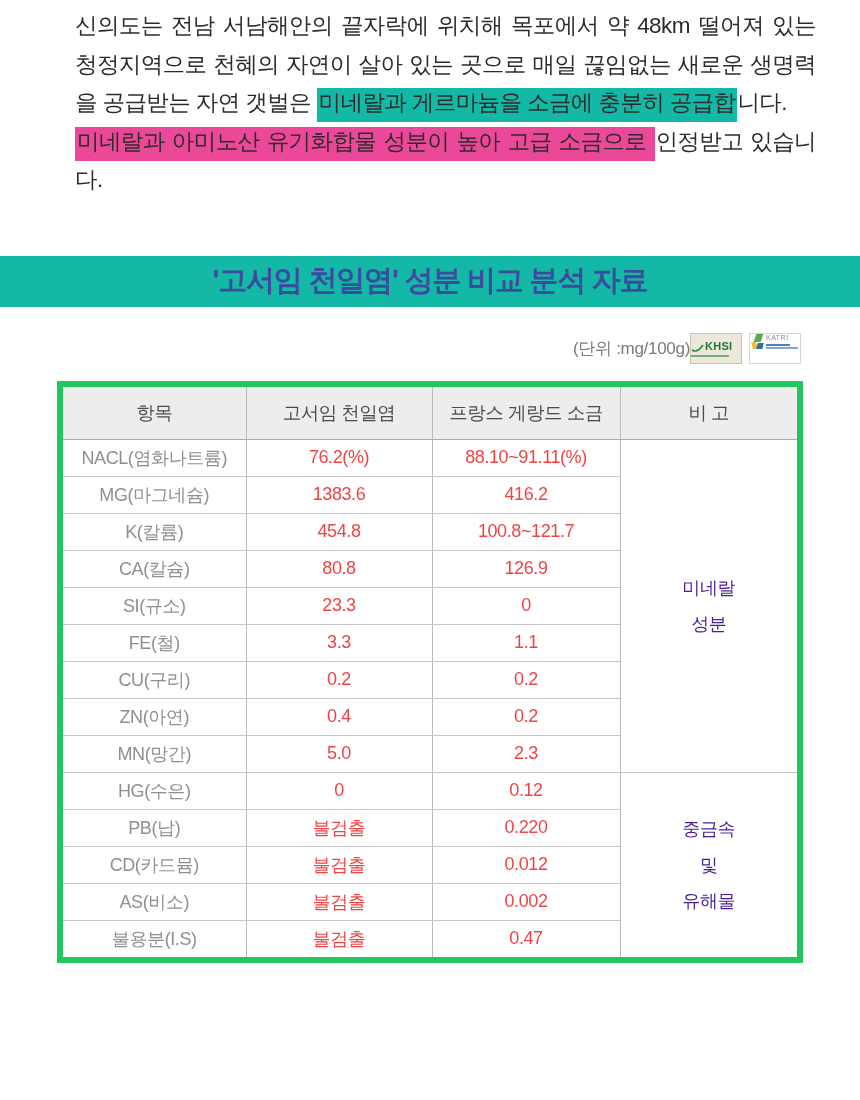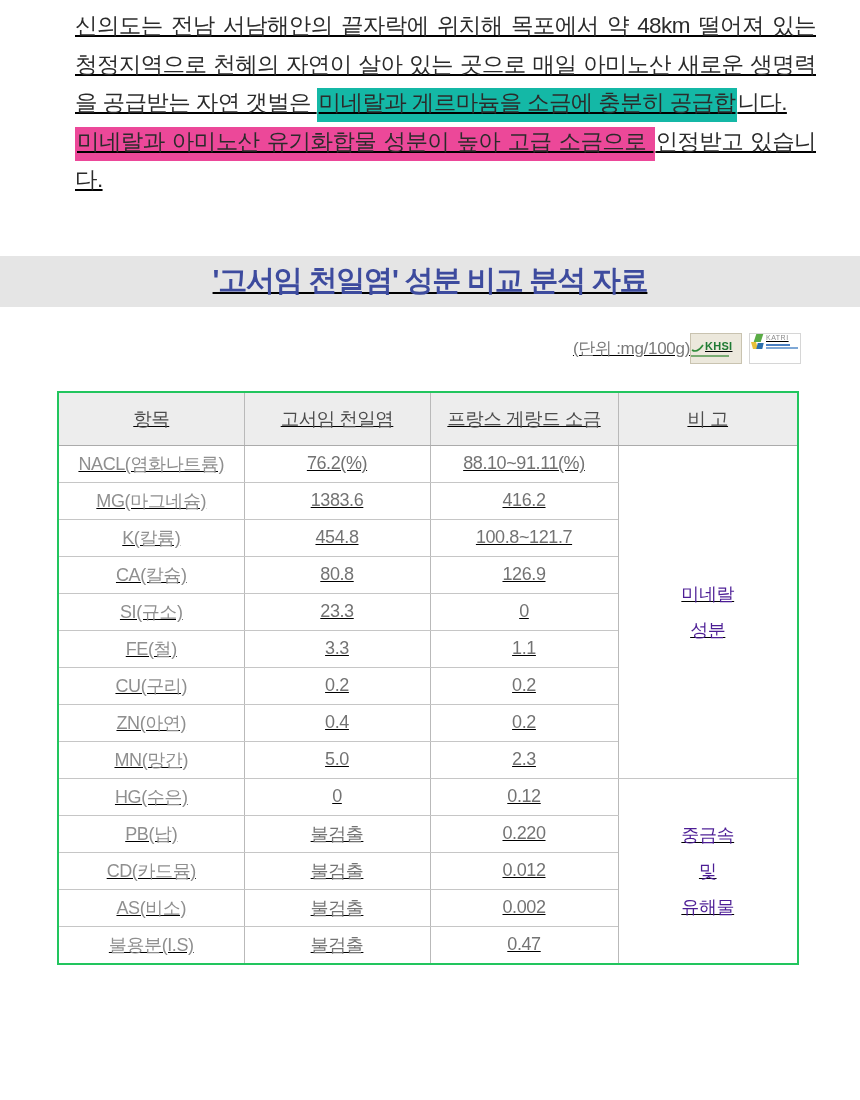--- a/index.html
+++ b/index.html
@@ -2,21 +2,21 @@
 <html><head>
 <meta charset="utf-8">
 <style>
   html, body {
     margin: 0; padding: 0;
     width: 860px; height: 1100px;
     background: #ffffff;
     overflow: hidden;
     font-family: "Liberation Sans", "DejaVu Sans", sans-serif;
   }
-  .page { width: 860px; height: 880px; position: relative; text-decoration: underline; }
+  .page { width: 860px; height: 880px; position: relative; }
 
   
   .intro {
     padding: 7px 44px 0 75px;
     font-size: 22.5px;
     line-height: 38.6px;
     color: #2b2b2b;
     letter-spacing: -0.6px;
   }
   .intro-line { white-space: nowrap; text-align: left; }
@@ -66,64 +66,64 @@
   .katri-icon .p1 { position: absolute; left: 3px; top: 0; width: 7px; height: 8px; background: #5aab46; transform: skew(-18deg); }
   .katri-icon .p2 { position: absolute; left: 0; top: 8px; width: 5px; height: 7px; background: #e8c13a; transform: skew(16deg); }
   .katri-icon .p3 { position: absolute; left: 5px; top: 9px; width: 6px; height: 6px; background: #2b6fae; transform: skew(-14deg); }
   .katri-body { display: flex; flex-direction: column; align-items: flex-start; }
   .katri-text { font-size: 7px; color: #8a8a8a; letter-spacing: 0.5px; line-height: 8px; }
   .katri-sub1 { width: 24px; height: 2px; background: #4a7fc1; margin-top: 2px; }
   .katri-sub2 { width: 32px; height: 2px; background: #7fa8d6; margin-top: 1px; }
 
   
   table.data-table {
-    margin: 26px 0 0 57px;
+    margin: 16px 0 0 57px;
     width: 740px;
     border-collapse: collapse;
     table-layout: fixed;
-    border: 2px solid #22c55e;
+    border: 6px solid #22c55e;
   }
   .data-table th, .data-table td {
     border: 1px solid #c6c6c6;
     border-left-color: #b9b9b9; border-right-color: #b9b9b9;
     text-align: center; vertical-align: middle;
     padding: 0;
   }
   .data-table th {
     height: 52px;
     background: #ededed;
     font-size: 18.5px; font-weight: normal;
     color: #4c4c4c;
     letter-spacing: -0.5px;
     border-bottom-color: #ababab;
   }
   .data-table td { height: 36px; font-size: 18px; letter-spacing: -0.4px; }
   td.c-item { color: #8f8f8f; }
-  td.c-val  { color: #737373; }
+  td.c-val  { color: #ef4444; }
   td.c-group {
     color: #4c1d95;
     white-space: pre-line;
     line-height: 36px;
     border-top-color: #b5b5b5;
   }
 </style>
 </head>
 <body>
 
 <div class="page">
 
   <div class="intro" id="intro">
       <div class="intro-line just"><span>신의도는 전남 서남해안의 끝자락에 위치해 목포에서 약 48km 떨어져 있는</span></div>
-      <div class="intro-line just"><span>청정지역으로 천혜의 자연이 살아 있는 곳으로 매일 아미노산 새로운 생명력</span></div>
+      <div class="intro-line just"><span>청정지역으로 천혜의 자연이 살아 있는 곳으로 매일 끊임없는 새로운 생명력</span></div>
       <div class="intro-line"><span>을 공급받는 자연 갯벌은 </span><span class="hl" style="background: #14b8a6;">미네랄과 게르마늄을 소금에 충분히 공급합</span><span>니다.</span></div>
       <div class="intro-line just"><span class="hl" style="background: #ec4899;">미네랄과 아미노산 유기화합물 성분이 높아 고급 소금으로 </span><span>인정받고 있습니</span></div>
       <div class="intro-line"><span>다.</span></div>
     </div>
 
-  <div class="title-band" style="background: #e5e5e5;">
+  <div class="title-band" style="background: #14b8a6;">
     <h1 class="section-title" style="color: rgb(61, 75, 158);">'고서임 천일염' 성분 비교 분석 자료</h1>
   </div>
 
   <div class="meta-row">
     <span class="unit">(단위 :mg/100g)</span>
     <span class="logos">
       <span class="logo khsi">
         <span class="khsi-top">
           <svg width="13" height="11" viewBox="0 0 13 11">
             <path d="M1 9 C 4 11, 8 10, 12 4" stroke="#2e8b3a" stroke-width="1.6" fill="none"></path>

